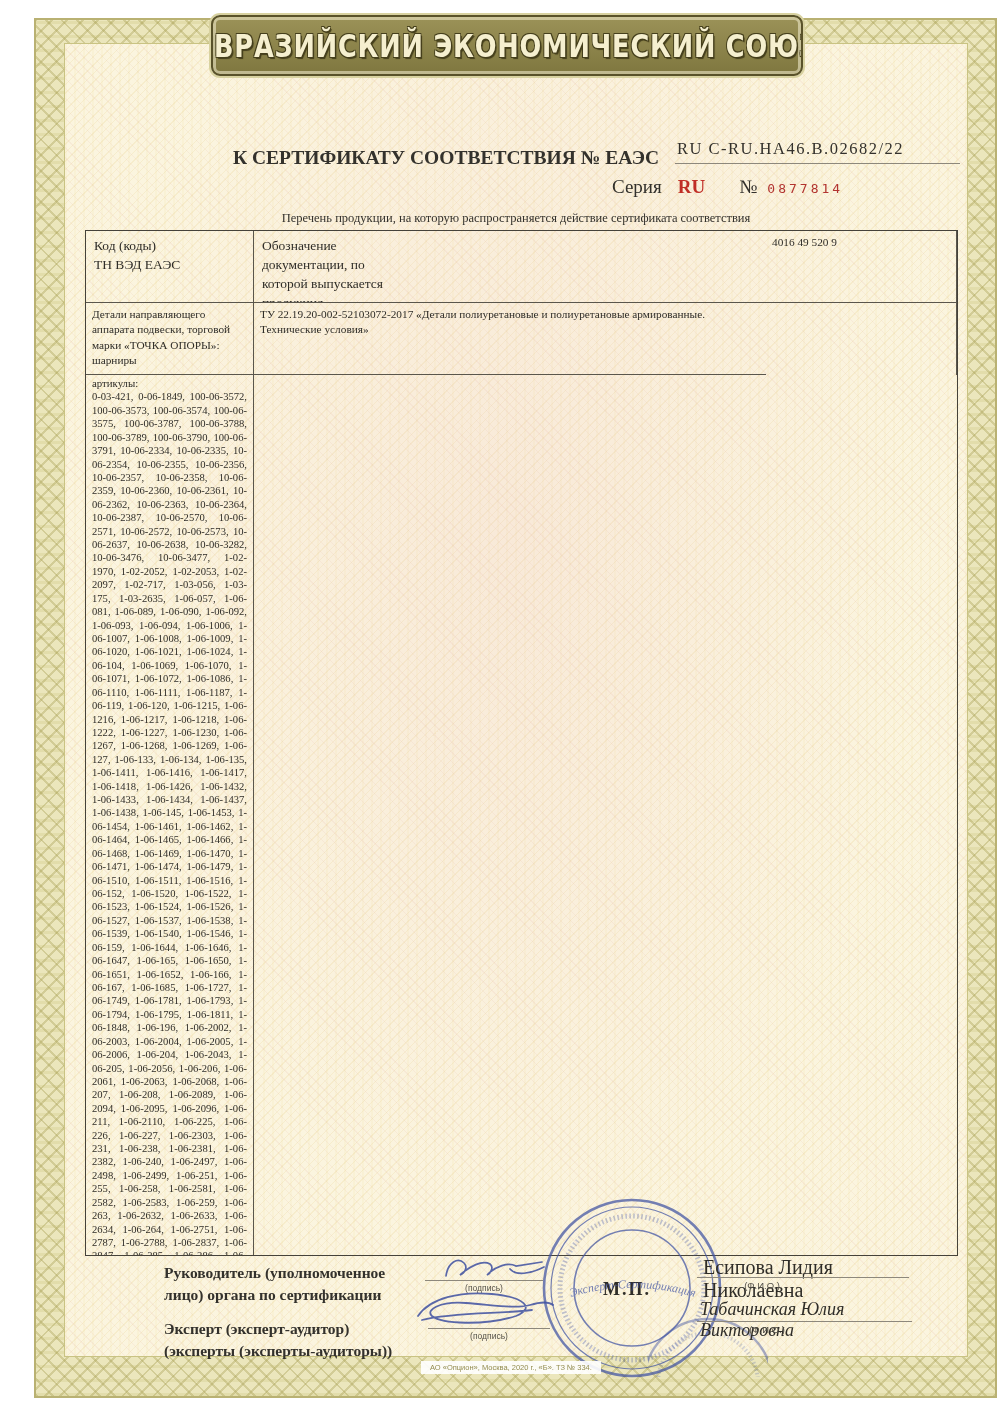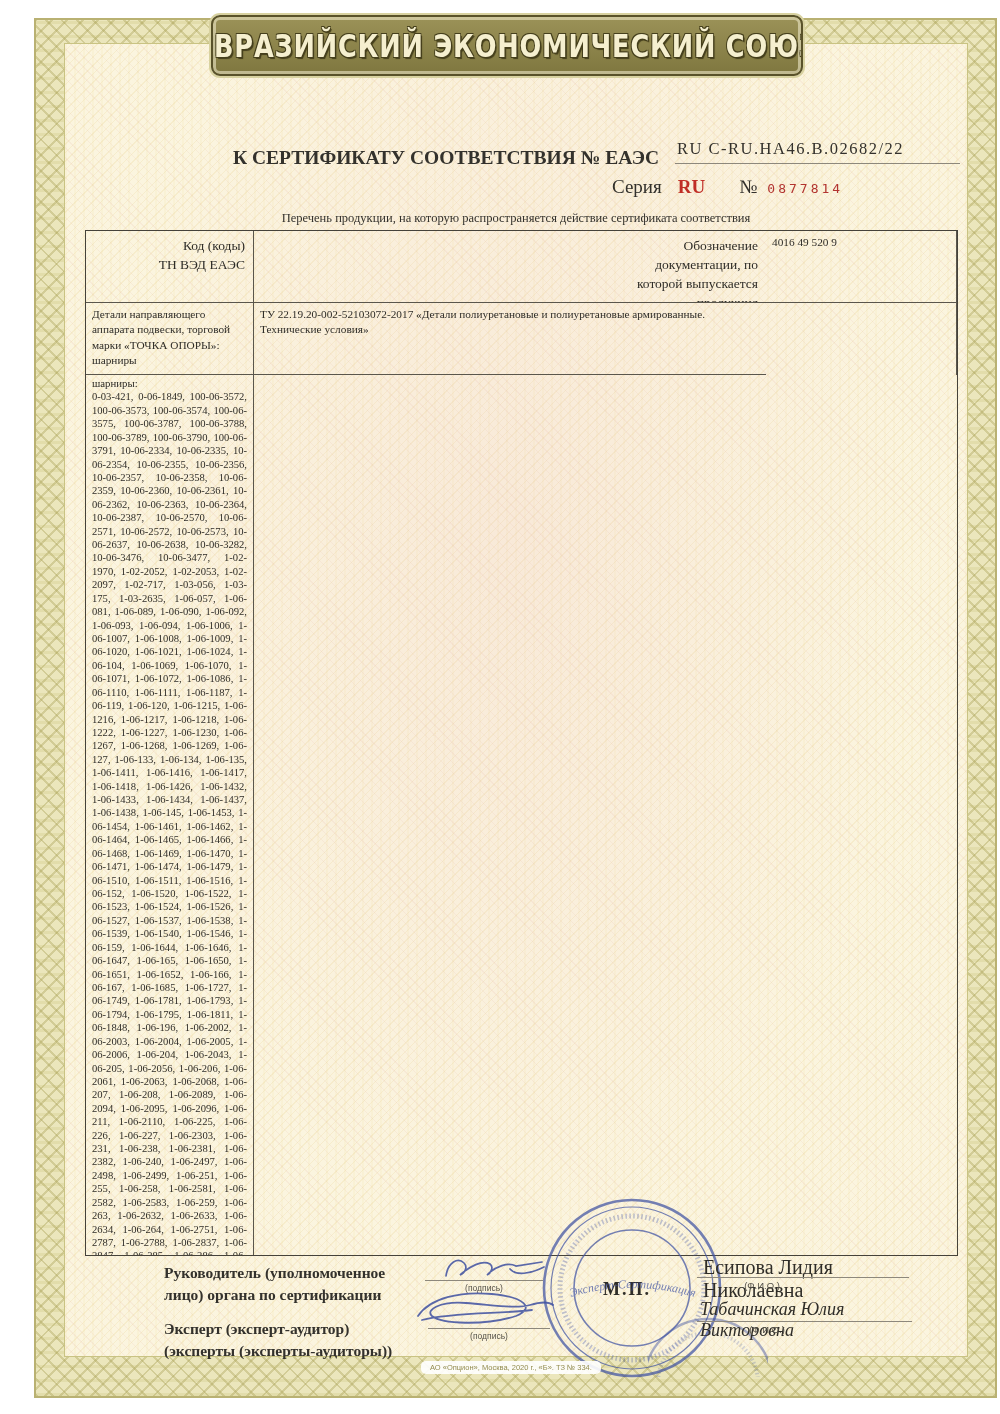--- a/index.html
+++ b/index.html
@@ -47,21 +47,21 @@
   .form-number{color:#b23430;font-family:"DejaVu Sans Mono", monospace;font-size:13px;letter-spacing:3px;margin-left:10px;}
   .list-caption{position:absolute;left:64px;width:904px;top:211px;text-align:center;font-size:12.5px;color:#33312c;}
 
   
   .cert-table{position:absolute;left:85px;top:230px;width:873px;box-sizing:border-box;
               display:grid;grid-template-columns:168px 512px 191px;grid-template-rows:72px 72px 880px;
               border:1.5px solid #45423a;background:transparent;}
   .cell{box-sizing:border-box;border-right:1px solid #5a564c;border-bottom:1px solid #5a564c;overflow:hidden;}
   .cell.last-col{border-right:none;}
   .cell.last-row{border-bottom:none;}
-  .th{font-size:13.5px;line-height:1.4;text-align:right;padding:6px 8px 0 8px;white-space:pre-line;color:#2f2d28;}
+  .th{font-size:13.5px;line-height:1.4;text-align:left;padding:6px 8px 0 8px;white-space:pre-line;color:#2f2d28;}
   .td{font-size:11.3px;line-height:1.35;text-align:left;padding:4px 6px;color:#2f2d28;}
   .articles-cell{padding:2px 6px 0 6px;}
   .articles-intro{font-size:10.8px;line-height:13.4px;color:#2f2d28;}
   .articles-text{font-size:10.6px;line-height:13.42px;text-align:justify;color:#2f2d28;word-spacing:.5px;}
 
   
   .head-label{position:absolute;left:164px;top:1262px;width:300px;font-size:15.5px;font-weight:bold;
               line-height:1.4;white-space:pre-line;color:#33312c;}
   .expert-label{position:absolute;left:164px;top:1318px;width:320px;font-size:15.5px;font-weight:bold;
                 line-height:1.4;white-space:pre-line;color:#33312c;}
@@ -81,21 +81,21 @@
   .name-2{position:absolute;left:700px;top:1299px;width:230px;font-size:18px;color:#2f2d28;font-style:italic;}
   .name-line-2{position:absolute;left:697px;top:1321px;width:215px;border-top:1px solid #8d887c;}
   .fio-cap-2{position:absolute;left:697px;top:1324px;width:140px;text-align:center;font-size:9.5px;
              font-family:"Liberation Sans", sans-serif;color:#55524a;}
 
   .stamp{position:absolute;left:539px;top:1195px;width:186px;height:186px;pointer-events:none;opacity:.72;}
   .stamp2{position:absolute;left:648px;top:1285px;width:120px;height:92px;overflow:hidden;pointer-events:none;opacity:.45;}
   .stamp2 svg{position:absolute;left:-10px;top:0;}
 
   .print-credit{position:absolute;left:421px;top:1361px;height:13px;line-height:13px;
-                background:rgba(255,255,255,.9);border-radius:5px;padding:0 9px;
+                background:rgba(255,255,255,.9);border-radius:0;padding:0 9px;
                 font-family:"Liberation Sans", sans-serif;font-size:7.5px;color:#938c50;white-space:nowrap;}
 </style>
 </head>
 <body>
 
 <div class="canvas">
 
   <div class="frame"></div>
   <div class="paper"></div>
 
@@ -124,21 +124,21 @@
 документации, по
 которой выпускается
 продукция</div>
 
     <div class="cell td">4016 49 520 9</div>
     <div class="cell td">Детали направляющего аппарата подвески, торговой марки «ТОЧКА ОПОРЫ»: шарниры полиуретанометаллические для автомобилей:</div>
     <div class="cell td last-col">ТУ 22.19.20-002-52103072-2017 «Детали полиуретановые и полиуретановые армированные. Технические условия»</div>
 
     <div class="cell last-row"></div>
     <div class="cell last-row articles-cell">
-      <div class="articles-intro">шарниры:</div>
+      <div class="articles-intro">артикулы:</div>
       <div class="articles-text">0-03-421, 0-06-1849, 100-06-3572, 100-06-3573, 100-06-3574, 100-06-3575, 100-06-3787, 100-06-3788, 100-06-3789, 100-06-3790, 100-06-3791, 10-06-2334, 10-06-2335, 10-06-2354, 10-06-2355, 10-06-2356, 10-06-2357, 10-06-2358, 10-06-2359, 10-06-2360, 10-06-2361, 10-06-2362, 10-06-2363, 10-06-2364, 10-06-2387, 10-06-2570, 10-06-2571, 10-06-2572, 10-06-2573, 10-06-2637, 10-06-2638, 10-06-3282, 10-06-3476, 10-06-3477, 1-02-1970, 1-02-2052, 1-02-2053, 1-02-2097, 1-02-717, 1-03-056, 1-03-175, 1-03-2635, 1-06-057, 1-06-081, 1-06-089, 1-06-090, 1-06-092, 1-06-093, 1-06-094, 1-06-1006, 1-06-1007, 1-06-1008, 1-06-1009, 1-06-1020, 1-06-1021, 1-06-1024, 1-06-104, 1-06-1069, 1-06-1070, 1-06-1071, 1-06-1072, 1-06-1086, 1-06-1110, 1-06-1111, 1-06-1187, 1-06-119, 1-06-120, 1-06-1215, 1-06-1216, 1-06-1217, 1-06-1218, 1-06-1222, 1-06-1227, 1-06-1230, 1-06-1267, 1-06-1268, 1-06-1269, 1-06-127, 1-06-133, 1-06-134, 1-06-135, 1-06-1411, 1-06-1416, 1-06-1417, 1-06-1418, 1-06-1426, 1-06-1432, 1-06-1433, 1-06-1434, 1-06-1437, 1-06-1438, 1-06-145, 1-06-1453, 1-06-1454, 1-06-1461, 1-06-1462, 1-06-1464, 1-06-1465, 1-06-1466, 1-06-1468, 1-06-1469, 1-06-1470, 1-06-1471, 1-06-1474, 1-06-1479, 1-06-1510, 1-06-1511, 1-06-1516, 1-06-152, 1-06-1520, 1-06-1522, 1-06-1523, 1-06-1524, 1-06-1526, 1-06-1527, 1-06-1537, 1-06-1538, 1-06-1539, 1-06-1540, 1-06-1546, 1-06-159, 1-06-1644, 1-06-1646, 1-06-1647, 1-06-165, 1-06-1650, 1-06-1651, 1-06-1652, 1-06-166, 1-06-167, 1-06-1685, 1-06-1727, 1-06-1749, 1-06-1781, 1-06-1793, 1-06-1794, 1-06-1795, 1-06-1811, 1-06-1848, 1-06-196, 1-06-2002, 1-06-2003, 1-06-2004, 1-06-2005, 1-06-2006, 1-06-204, 1-06-2043, 1-06-205, 1-06-2056, 1-06-206, 1-06-2061, 1-06-2063, 1-06-2068, 1-06-207, 1-06-208, 1-06-2089, 1-06-2094, 1-06-2095, 1-06-2096, 1-06-211, 1-06-2110, 1-06-225, 1-06-226, 1-06-227, 1-06-2303, 1-06-231, 1-06-238, 1-06-2381, 1-06-2382, 1-06-240, 1-06-2497, 1-06-2498, 1-06-2499, 1-06-251, 1-06-255, 1-06-258, 1-06-2581, 1-06-2582, 1-06-2583, 1-06-259, 1-06-263, 1-06-2632, 1-06-2633, 1-06-2634, 1-06-264, 1-06-2751, 1-06-2787, 1-06-2788, 1-06-2837, 1-06-2847, 1-06-285, 1-06-286, 1-06-2864, 1-06-2867, 1-06-287, 1-06-288, 1-06-289, 1-06-2894, 1-06-2899, 1-06-290, 1-06-2900, 1-06-291, 1-06-296, 1-06-297, 1-06-2998, 1-06-3022, 1-06-3023, 1-06-3030, 1-06-3057, 1-06-3214, 1-06-3232, 1-06-3262, 1-06-3276, 1-06-3354, 1-06-3355, 1-06-3356, 1-06-3362, 1-06-3363, 1-06-3364, 1-06-3412, 1-06-3413, 1-06-3414, 1-06-3415, 1-06-3519, 1-06-3631, 1-06-3632, 1-06-3705, 1-06-3706, 1-06-3707, 1-06-3752, 1-06-3849, 1-06-3926, 1-06-3949, 1-06-3950, 1-06-3951, 1-06-3986, 1-06-4004, 1-06-4005, 1-06-4006, 1-06-4007, 1-06-4044, 1-06-4045, 1-06-409, 1-06-4092, 1-06-4096, 1-06-4097, 1-06-4098, 1-06-411, 1-06-4123, 1-06-4126, 1-06-413, 1-06-414, 1-06-4149, 1-06-4150, 1-06-4151, 1-06-420, 1-06-4212, 1-06-4217, 1-06-4223, 1-06-4224, 1-06-4228, 1-06-4229, 1-06-4234, 1-06-4235, 1-06-4236, 1-06-4241, 1-06-4242, 1-06-4243, 1-06-4254, 1-06-4255, 1-06-4256, 1-06-4266, 1-06-4279, 1-06-4313, 1-06-444, 1-06-448, 1-06-466, 1-06-480, 1-06-493, 1-06-497, 1-06-498, 1-06-499, 1-06-500, 1-06-519, 1-06-523, 1-06-524, 1-06-551, 1-06-552, 1-06-561, 1-06-562, 1-06-563, 1-06-565, 1-06-613, 1-06-692, 1-06-700, 1-06-702, 1-06-707, 1-06-709, 1-06-712, 1-06-715, 1-06-716, 1-06-790, 1-06-791, 1-06-793, 1-06-858, 1-06-859, 1-06-860, 1-06-861, 1-06-862, 1-06-864, 1-06-867, 1-06-869, 1-06-955, 1-06-956, 1-06-961, 1-06-974, 1-06-978, 1-06-986, 1-07-2138, 1-07-3731, 11-06-1380, 11-06-1381, 11-06-1382, 11-06-1658, 11-06-1660, 11-06-1665, 11-06-1715, 11-06-1720, 11-06-1721, 11-06-1725, 11-06-1726, 11-06-1780, 11-06-1782, 11-06-1783, 11-06-1784, 11-06-1785, 11-06-1786, 11-06-1787, 11-06-1788, 11-06-1789, 11-06-1790, 11-06-1791, 11-06-1792, 11-06-1948, 11-06-1949, 11-06-1950, 11-06-1951, 11-06-1969, 11-06-2090, 11-06-2091, 11-06-2336, 11-06-2337, 11-06-2869, 11-06-2870, 11-06-2871, 11-06-2872, 11-06-2875, 11-06-3400, 11-06-3401, 11-06-3402, 11-06-3403, 11-06-3404, 11-06-3405, 11-06-3411, 11-06-3448, 11-06-3598, 11-06-3603, 11-06-3697, 11-06-3753, 11-06-3822, 11-06-3823, 11-06-3824, 11-06-3825, 11-06-3826, 11-06-3827, 11-06-3831, 11-06-3945, 11-06-3946, 11-06-3947, 11-06-3948, 11-06-3997, 11-06-4008, 11-06-4094, 11-06-4095, 11-06-4101, 11-06-4155, 11-06-4160, 11-06-4161, 1-11-794, 1-11-795, 11-20-1657, 11-20-1947, 11-20-3816, 11-20-4247, 11-20-4297, 1-12-3763, 1-12-3764, 1-12-3765, 1-12-3766, 1-12-3767, 1-12-3768, 1-12-3769, 1-12-3770, 1-12-3771, 1-20-032, 1-20-1121, 1-20-1188, 1-20-1195, 1-20-1270, 1-20-1292, 1-20-1436, 1-20-172, 1-20-1804, 1-20-1810, 1-20-2010, 1-20-2270, 1-20-229, 1-20-241, 1-20-2493, 1-20-2865, 1-20-3000, 1-20-3042, 1-20-3272, 1-20-3416, 1-20-3953, 1-20-3998, 1-20-408, 1-20-4156, 1-20-4238, 1-20-4239, 1-20-4306, 1-20-494, 1-20-508, 1-20-564, 12-06-1862, 12-06-1874, 12-06-1875, 12-06-1876, 12-06-1899, 12-06-1900, 12-06-1902, 12-06-1903, 12-06-1904, 12-06-1905, 12-06-1907, 12-06-1913, 12-06-1917, 12-06-1922, 12-06-1931, 12-06-1939, 12-06-1940, 12-06-1941, 12-06-1942, 12-06-2011, 12-06-2012, 12-06-2013, 12-06-2083, 12-06-2086, 12-06-2164, 12-06-2206, 12-06-2207, 12-06-2263, 12-06-2264, 12-06-2276, 12-06-2277, 12-06-2278, 12-06-2279, 12-06-2296, 12-06-2322, 12-06-2323, 12-06-2324, 12-06-2325, 12-06-2326, 12-06-2327, 12-06-2328, 12-06-2333, 12-06-2372, 12-06-2373, 12-06-2375, 12-06-2376, 12-06-2377, 12-06-2378, 12-06-2379, 12-06-2380, 12-06-2396, 12-06-2397, 12-06-2398, 12-06-2401, 12-06-2408, 12-06-2639, 12-06-2725, 12-06-2726, 12-06-2727, 12-06-2728, 12-06-2729, 12-06-2730, 12-06-2731, 12-06-2732, 12-06-2733, 12-06-2734, 12-06-2735, 12-06-2743, 12-06-2744, 12-06-2745, 12-06-2766, 12-06-2770, 12-06-2771, 12-06-2789, 12-06-2790, 12-06-2791, 12-06-2803, 12-06-2806, 12-06-2809, 12-06-2843, 12-06-2845, 12-06-2907, 12-06-2908, 12-06-2909, 12-06-2910, 12-06-3008, 12-06-3009, 12-06-3010, 12-06-3011, 12-06-3012, 12-06-3014, 12-06-3015, 12-06-3025, 12-06-3035, 12-06-3043, 12-06-3256, 12-06-3263, 12-06-3264, 12-06-3333, 12-06-3334, 12-06-3335, 12-06-3336, 12-06-3337, 12-06-3338, 12-06-3339, 12-06-3341, 12-06-3342, 12-06-3343, 12-06-3344, 12-06-3345, 12-06-3346, 12-06-3347, 12-06-3348, 12-06-3349, 12-06-3350, 12-06-3351, 12-06-3352, 12-06-3353, 12-06-3398, 12-06-</div>
     </div>
     <div class="cell last-row last-col"></div>
   </div>
 
   <div class="head-label">Руководитель (уполномоченное
 лицо) органа по сертификации</div>
   <div class="expert-label">Эксперт (эксперт-аудитор)
 (эксперты (эксперты-аудиторы))</div>
 

